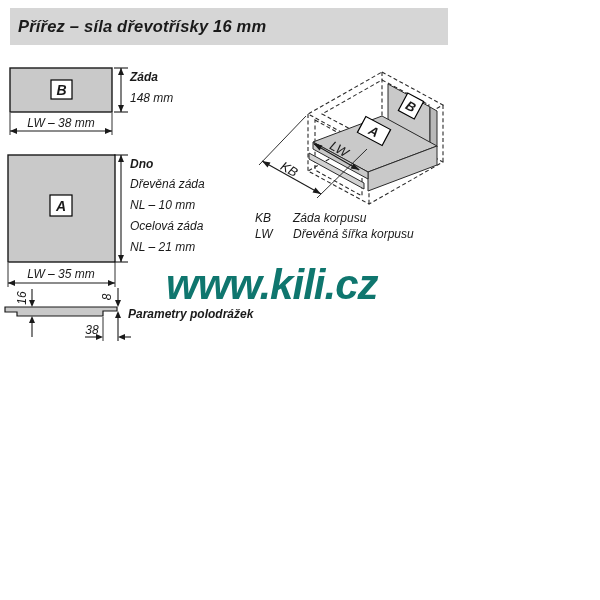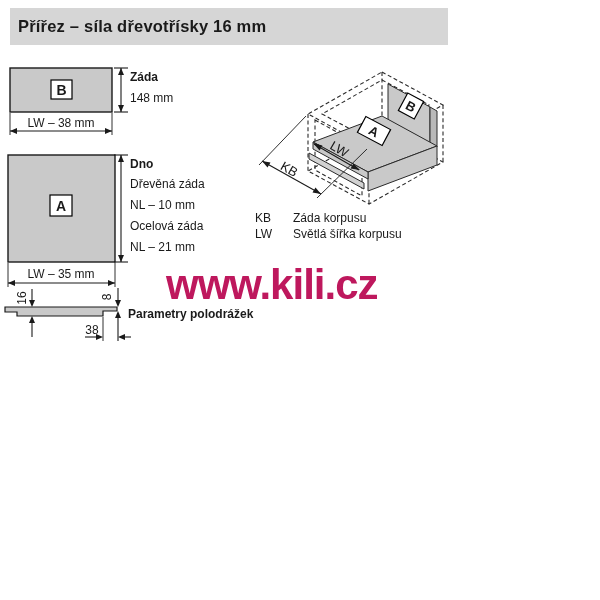--- a/index.html
+++ b/index.html
@@ -1,17 +1,17 @@
 <!DOCTYPE html>
 <html><head>
 <meta charset="utf-8">
 <style>
   html,body{margin:0;padding:0;background:#fff;}
   .stage{position:relative;width:600px;height:456px;background:#ffffff;overflow:hidden;
-         font-family:"Liberation Sans",sans-serif;color:#1a1a1a;}
+         font-family:"Liberation Sans",sans-serif;color:#1a1a1a;font-style:italic;}
   .abs{position:absolute;}
   .title-bar{left:10px;top:8px;width:438px;height:37px;background:#d6d6d6;
              display:flex;align-items:center;}
   .title-bar span{font-size:16.5px;font-weight:bold;padding-left:8px;letter-spacing:0.2px;}
   svg{position:absolute;overflow:visible;}
   svg text{font-family:"Liberation Sans",sans-serif;fill:#1a1a1a;font-size:12px;}
   svg text.b{font-weight:bold;}
   svg text.letter{font-weight:bold;font-size:14px;text-anchor:middle;}
   svg text.mid{text-anchor:middle;}
   svg text.iso-dim{font-size:13px;text-anchor:middle;}
@@ -19,21 +19,21 @@
   .shape2{fill:#c9c9c9;stroke:#2a2a2a;stroke-width:1;}
   .shade{fill:#b9b9b9;stroke:#2a2a2a;stroke-width:1;}
   .rail{fill:#d2d2d2;stroke:#2a2a2a;stroke-width:1;}
   .lbl{fill:#ffffff;stroke:#000;stroke-width:1.2;}
   .dim{stroke:#1a1a1a;stroke-width:1.1;fill:none;}
   .thin{stroke:#1a1a1a;stroke-width:0.9;fill:none;}
   .ah{fill:#1a1a1a;stroke:none;}
   .dash{stroke:#2a2a2a;stroke-width:1.1;fill:none;stroke-dasharray:4 2.6;}
   .legend{left:255px;top:211px;font-size:12px;line-height:15.6px;}
   .legend .row span.abbr{display:inline-block;width:38px;}
-  .watermark{left:166px;top:264px;font-size:42px;font-weight:bold;color:#be185d;
+  .watermark{left:166px;top:264px;font-size:42px;font-weight:bold;color:#0f766e;
              line-height:1;letter-spacing:-1px;z-index:1;}
 </style>
 </head>
 <body>
 
 <div class="stage">
 
   <div class="abs title-bar">
     <span>Přířez – síla dřevotřísky 16 mm</span>
   </div>
@@ -136,21 +136,21 @@
       <polygon class="ah" points="321,194 312.5,192.6 315.5,187.4"></polygon>
       <text transform="translate(287,173) rotate(30)" class="iso-dim">KB</text>
     </g>
   </svg>
 
   <div class="abs legend">
     <div class="row">
       <span class="abbr">KB</span><span>Záda korpusu</span>
     </div>
     <div class="row">
-      <span class="abbr">LW</span><span>Světlá šířka korpusu</span>
+      <span class="abbr">LW</span><span>Dřevěná šířka korpusu</span>
     </div>
   </div>
 
   <div class="abs watermark">www.kili.cz</div>
 
   <svg class="abs" style="left:0;top:284px;z-index:2" width="255" height="62" viewBox="0 284 255 62">
     <polygon class="shape" style="stroke-width:1.2" points="5,307 117,307 117,311 103,311 103,316 17,316 17,312 5,312"></polygon>
     <g>
       <line x1="32" y1="289" x2="32" y2="300" class="dim"></line>
       <polygon class="ah" points="32,307 29,300 35,300"></polygon>

